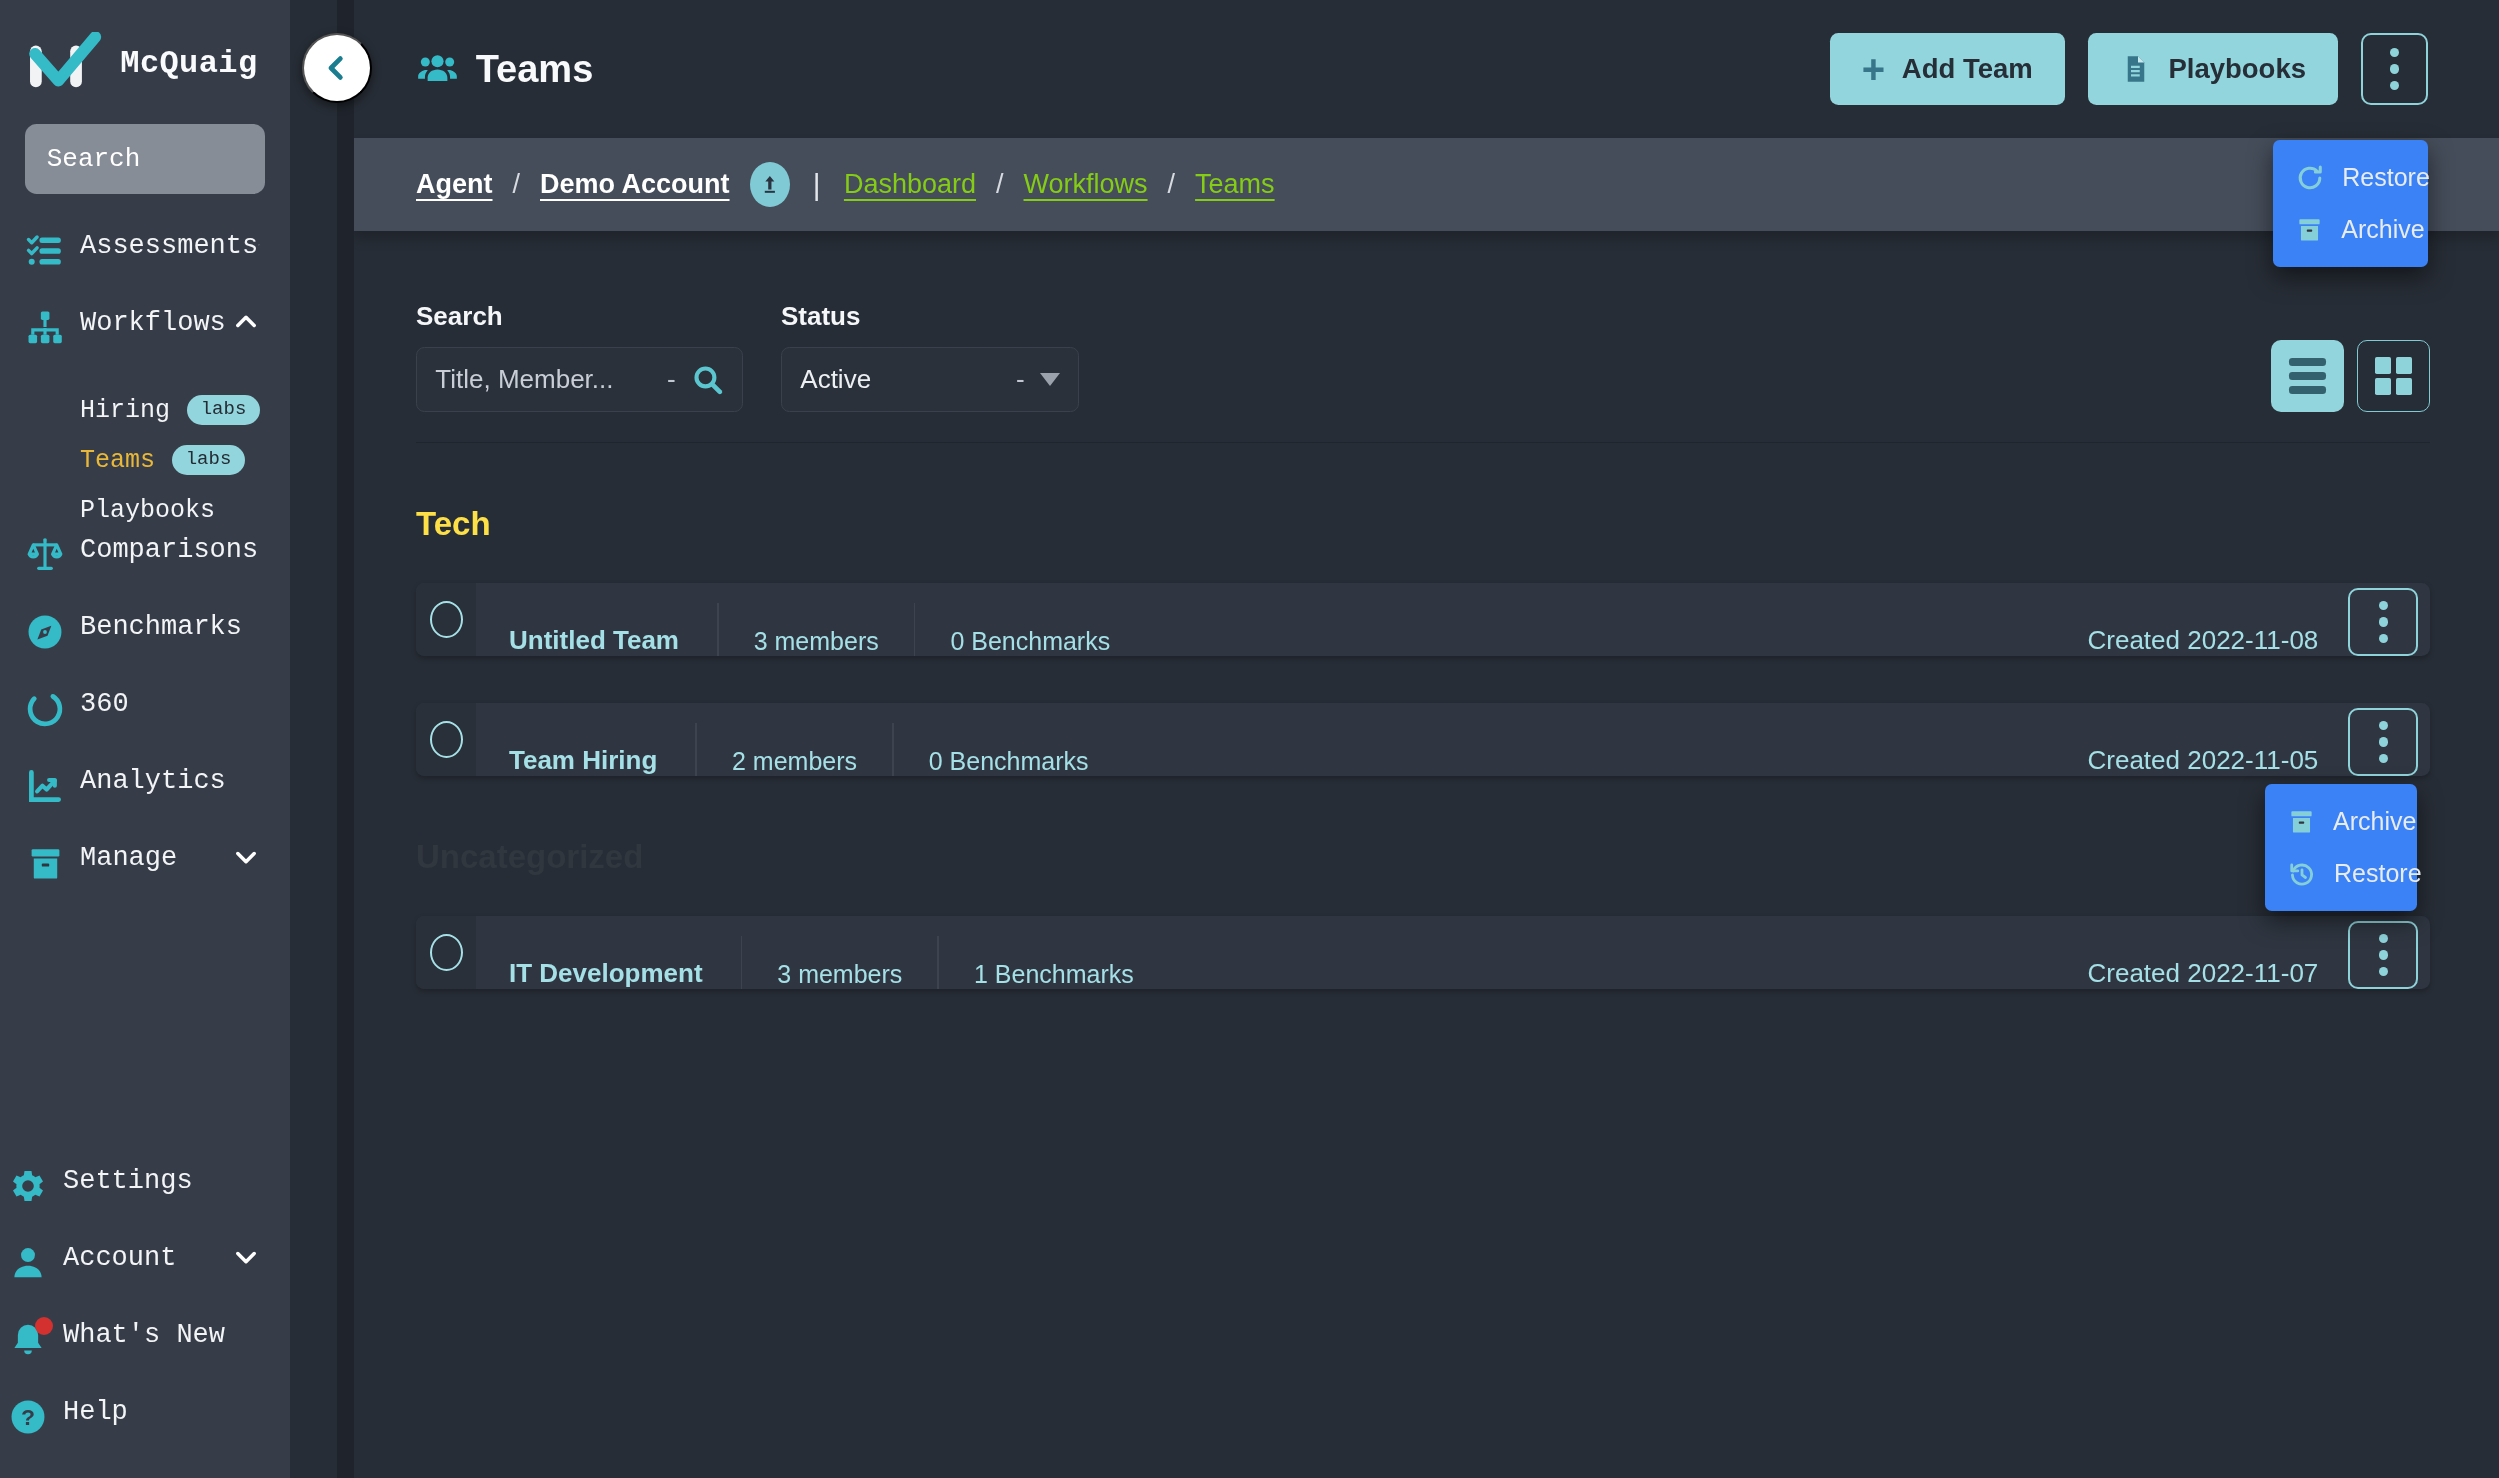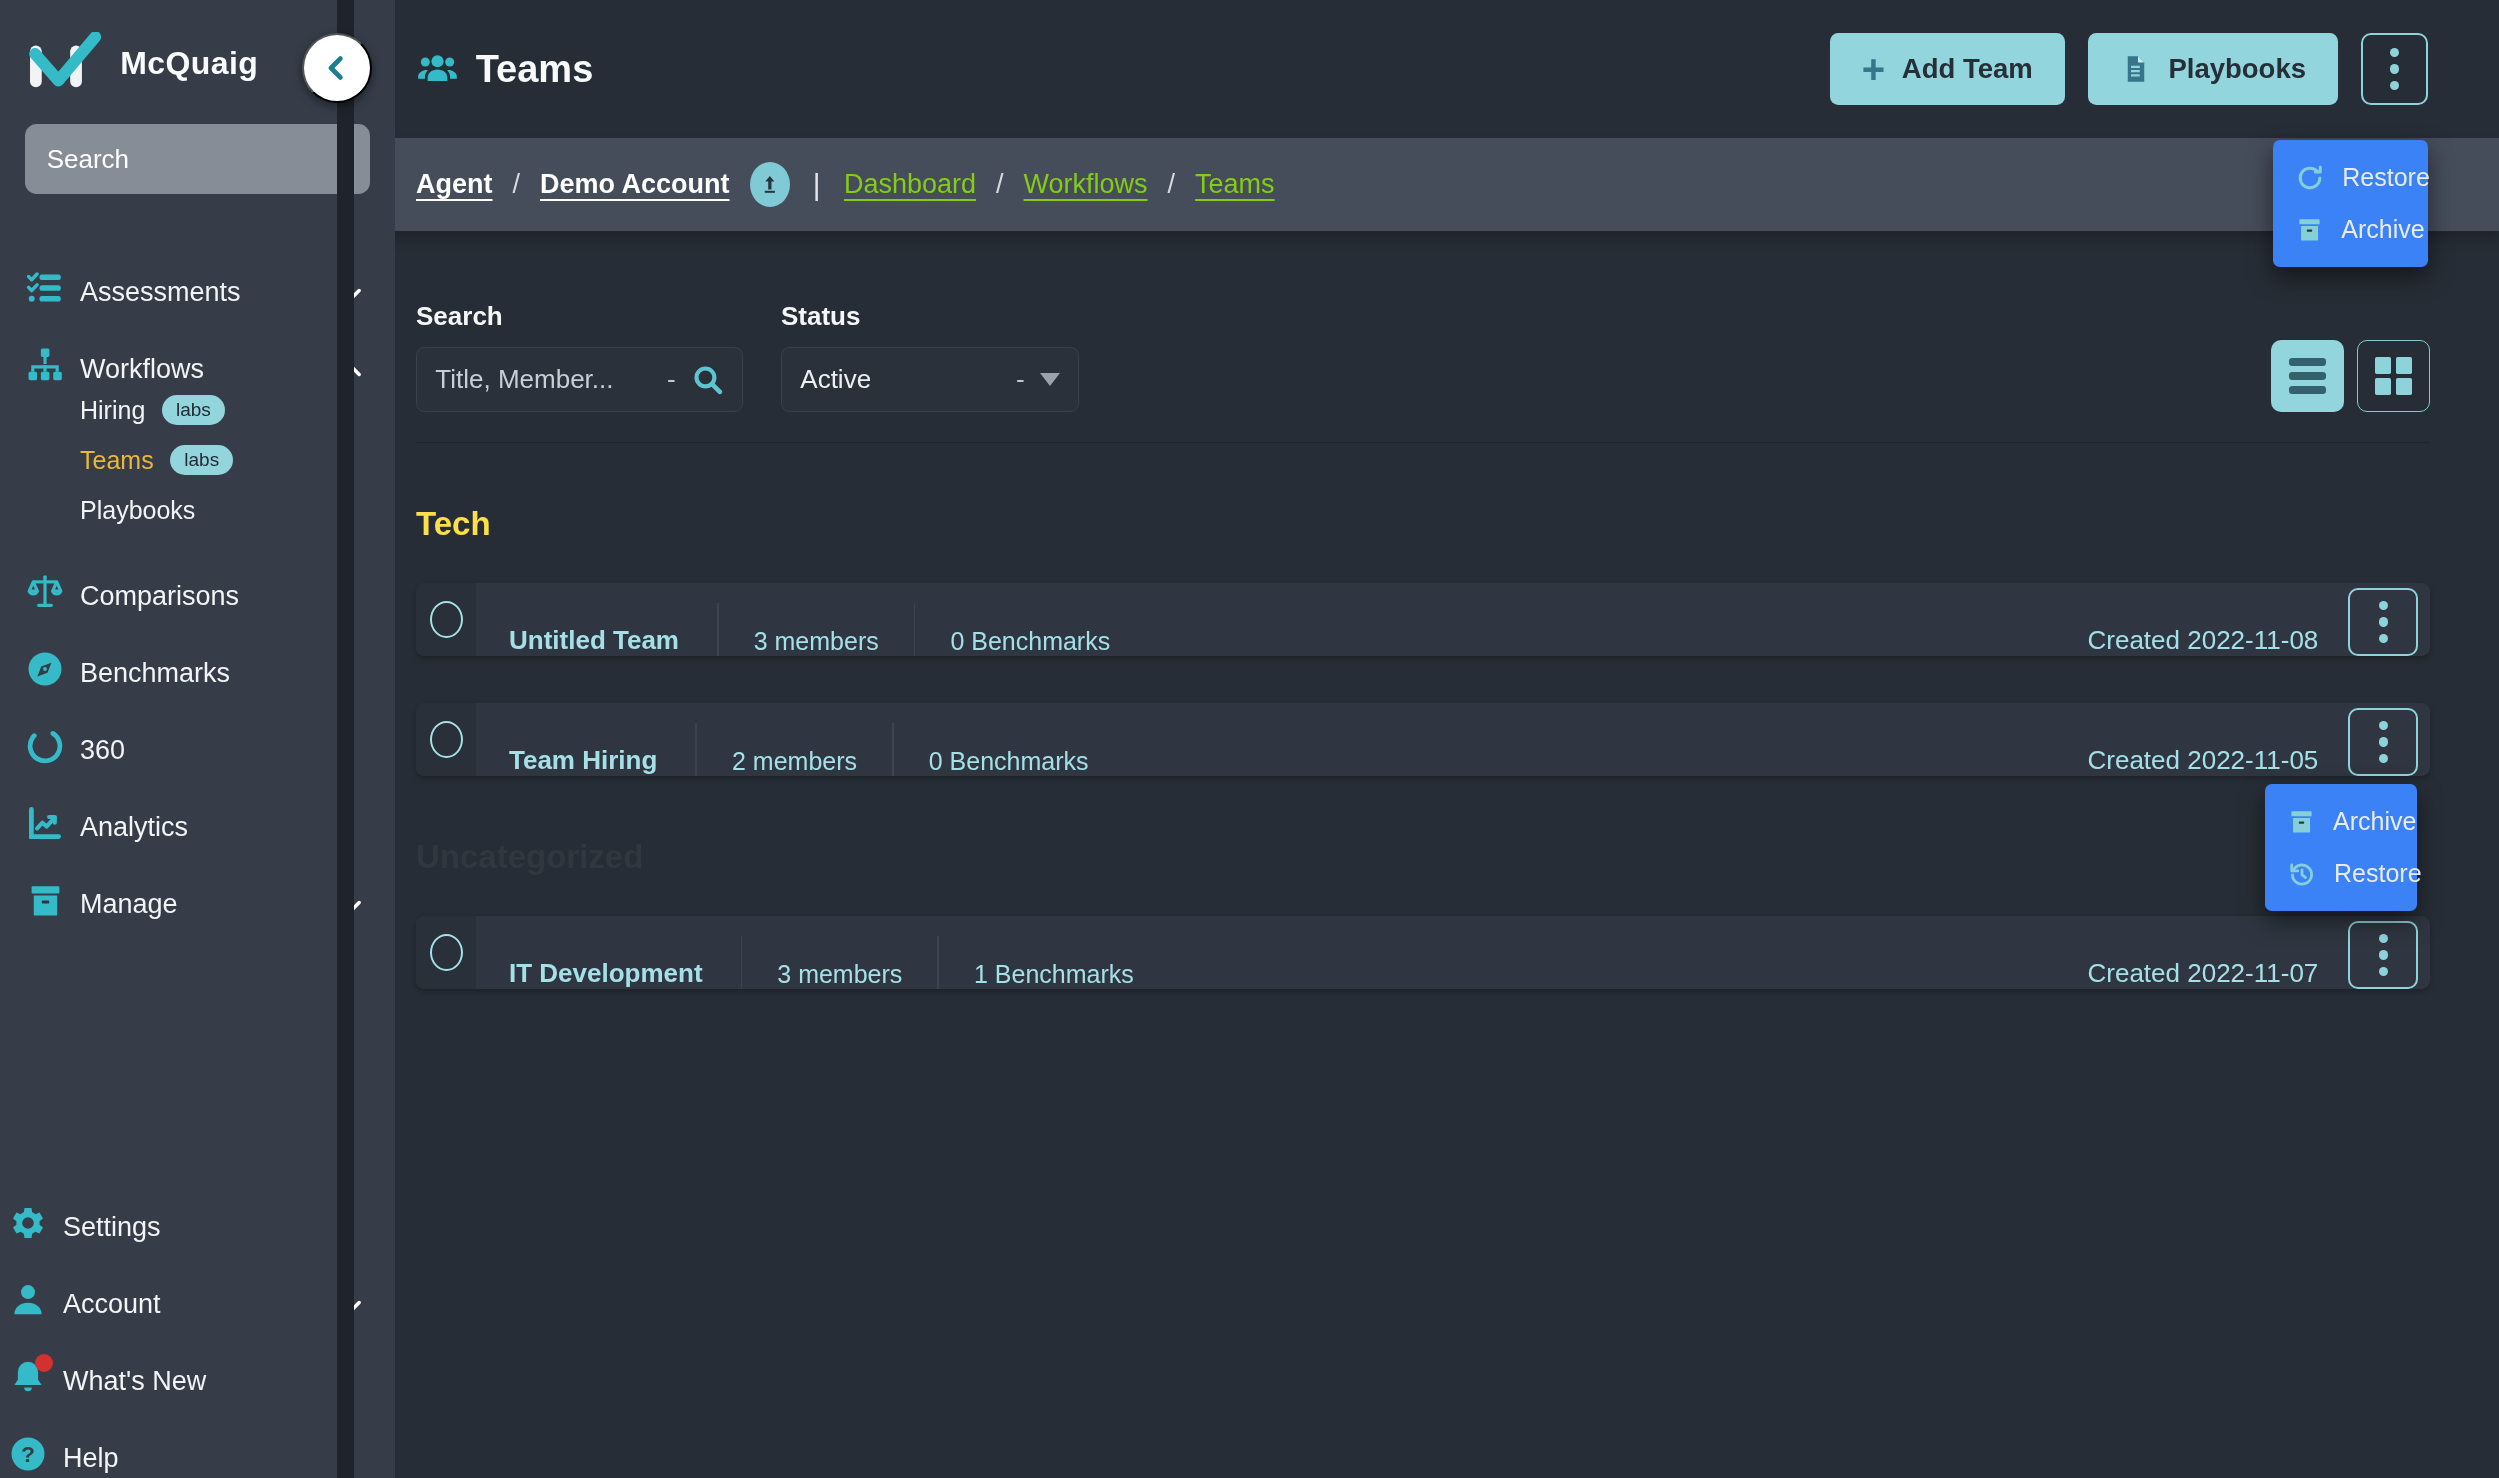--- a/index.html
+++ b/index.html
@@ -8,22 +8,22 @@
     background:#272D36;
     font-family:"Liberation Sans", sans-serif;
     color:#F4F6F8;
     overflow:hidden;
     position:relative;
   }
   svg { display:block; }
 
   
   .sidebar {
-    position:absolute; left:0; top:0; width:395px; height:1479px;
-    background:#363D49; z-index:20;
+    position:absolute; left:0; top:0; width:290px; height:1479px;
+    background:#363D49; z-index:20;font-family:Liberation Mono, monospace;
   }
   .side-strip {
     position:absolute; left:337px; top:0; width:16.7px; height:1479px;
     background:#1F242C; z-index:21;
   }
   .sidebar-inner { padding:0 25px; height:100%; position:relative; }
   .logo-row { padding-top:32px; display:flex; align-items:center; gap:18.3px; }
   .logo-mark { width:77px; height:62px; flex:0 0 auto; }
   .logo-text { font-size:32px; font-weight:600; color:#FAFBFC; letter-spacing:0.4px; }
 
@@ -32,21 +32,21 @@
     display:flex; align-items:center; padding:0 21.7px;
   }
   .side-search input {
     flex:1; background:transparent; border:none; outline:none;
     font-family:inherit; font-size:26px; color:#FFFFFF;
   }
   .side-search input::placeholder { color:#FFFFFF; opacity:1; }
   .side-search .mag { width:35px; height:35px; color:#FFFFFF; }
 
   .nav { margin-top:37px; }
-  .nav-item { height:77px; display:flex; align-items:flex-end; cursor:pointer; }
+  .nav-item { height:77px; display:flex; align-items:flex-start; cursor:pointer; }
   .nav-icon { width:40px; height:40px; color:#35BAC7; flex:0 0 auto;
               display:flex; align-items:center; justify-content:center; }
   .nav-label { margin-left:15px; font-size:27px; color:#F2F4F6; }
   .nav-chev { margin-left:auto; margin-right:5px; color:#FFFFFF; width:28px; height:28px; }
   .nav-sub { }
   .sub-item { height:50px; display:flex; align-items:center; padding-left:55px; cursor:pointer; }
   .sub-label { font-size:25px; color:#F2F4F6; }
   .sub-label.active { color:#EAB838; }
   .badge-labs {
     margin-left:16.7px; background:#92D5DC; color:#242B34;

